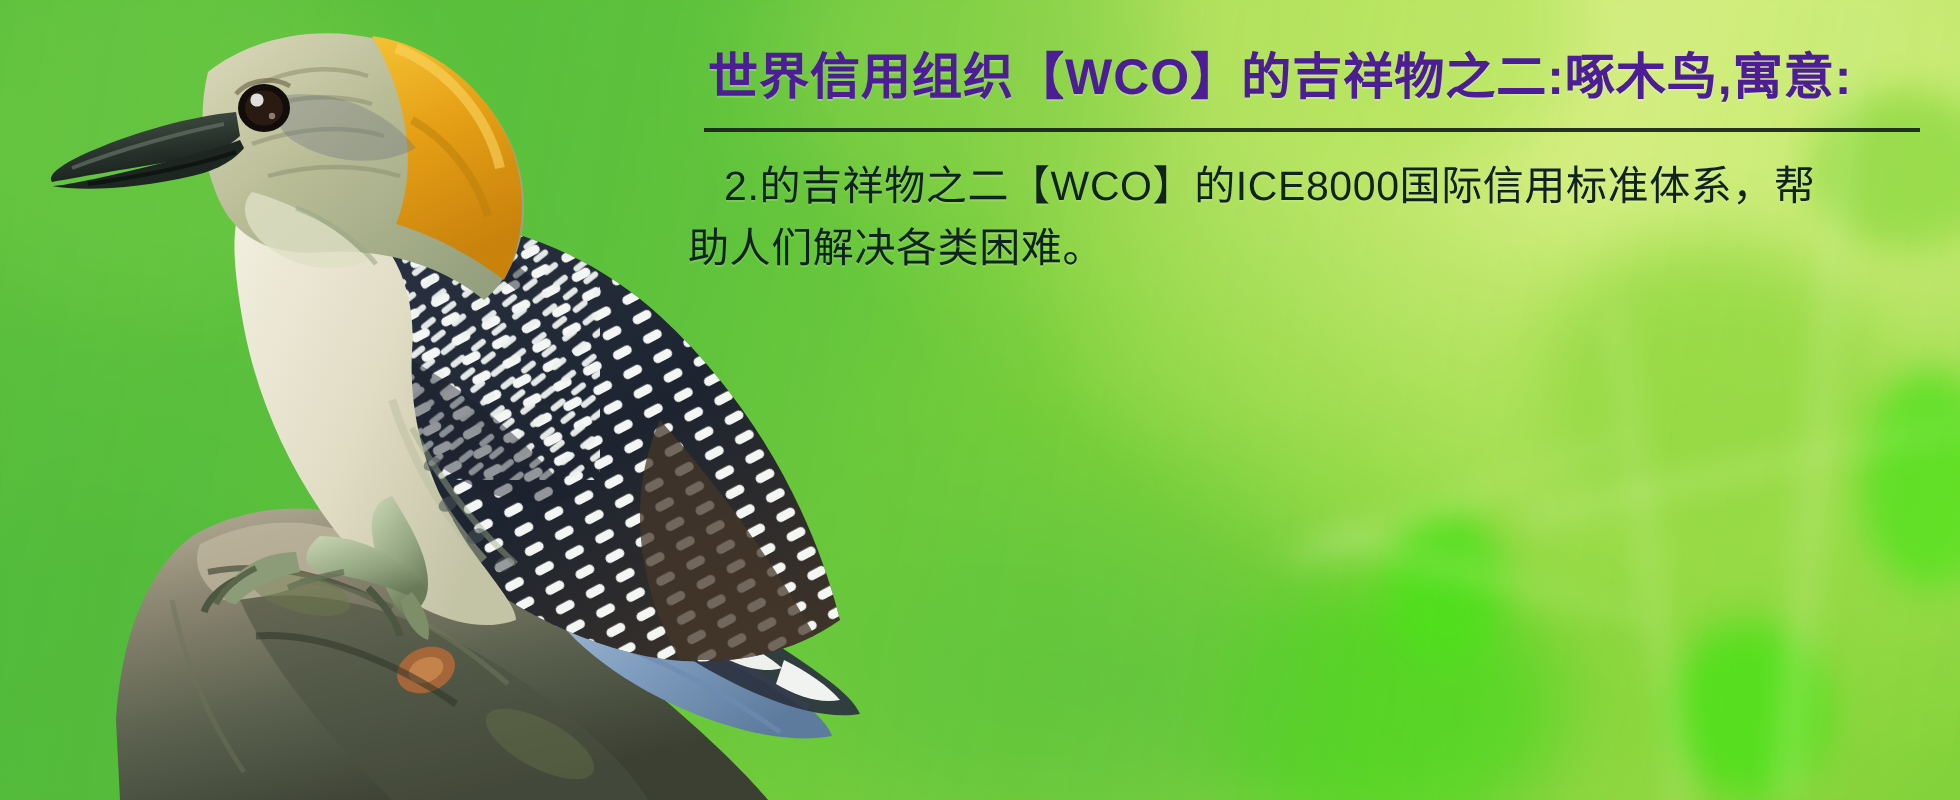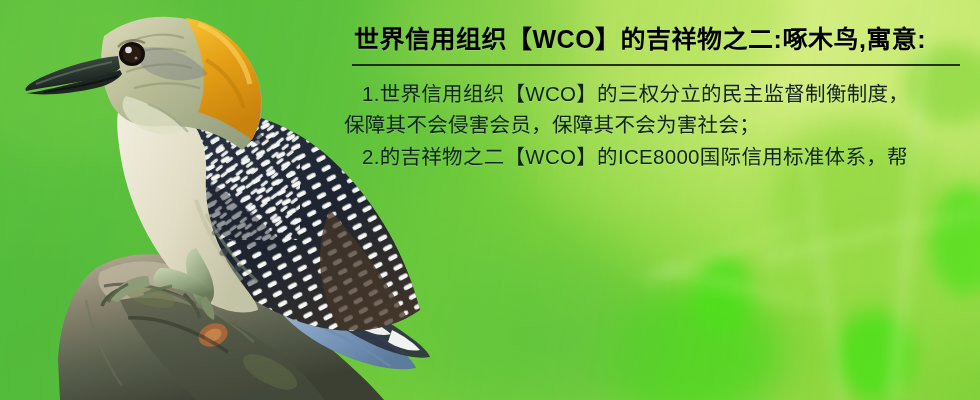--- a/index.html
+++ b/index.html
@@ -47,21 +47,21 @@
   #text-block{
     position:absolute;
     left:340px;top:24px;
     width:640px;
   }
   #headline{
     margin:0;
     font-size:25px;
     font-weight:bold;
     line-height:1.25;
-    color:#000000;
+    color:#4c1d95;
     letter-spacing:.5px;
     text-indent:14px;
     white-space:nowrap;
     text-shadow:0 1px 0 rgba(255,255,255,.18);
   }
   #headline-rule{
     margin:9px 0 0 12px;
     width:608px;height:2px;
     background:#18221a;
     opacity:.92;
@@ -279,22 +279,19 @@
   </svg>
 
   <div id="text-block">
 
     <h1 id="headline">世界信用组织【WCO】的吉祥物之二:啄木鸟,寓意:</h1>
 
     <div id="headline-rule"></div>
 
     <ul id="body-list">
       <li>
-        <span class="marker">1.</span><span>世界信用组织【WCO】的三权分立的民主监督制衡制度，</span>
-        <span class="cont">保障其不会侵害会员，保障其不会为害社会；</span>
-      </li>
-      <li>
         <span class="marker">2.</span><span>的吉祥物之二【WCO】的ICE8000国际信用标准体系，帮</span>
+        <span class="cont">助人们解决各类困难。</span>
       </li>
     </ul>
 
   </div>
 </div>
 
 </body></html>

